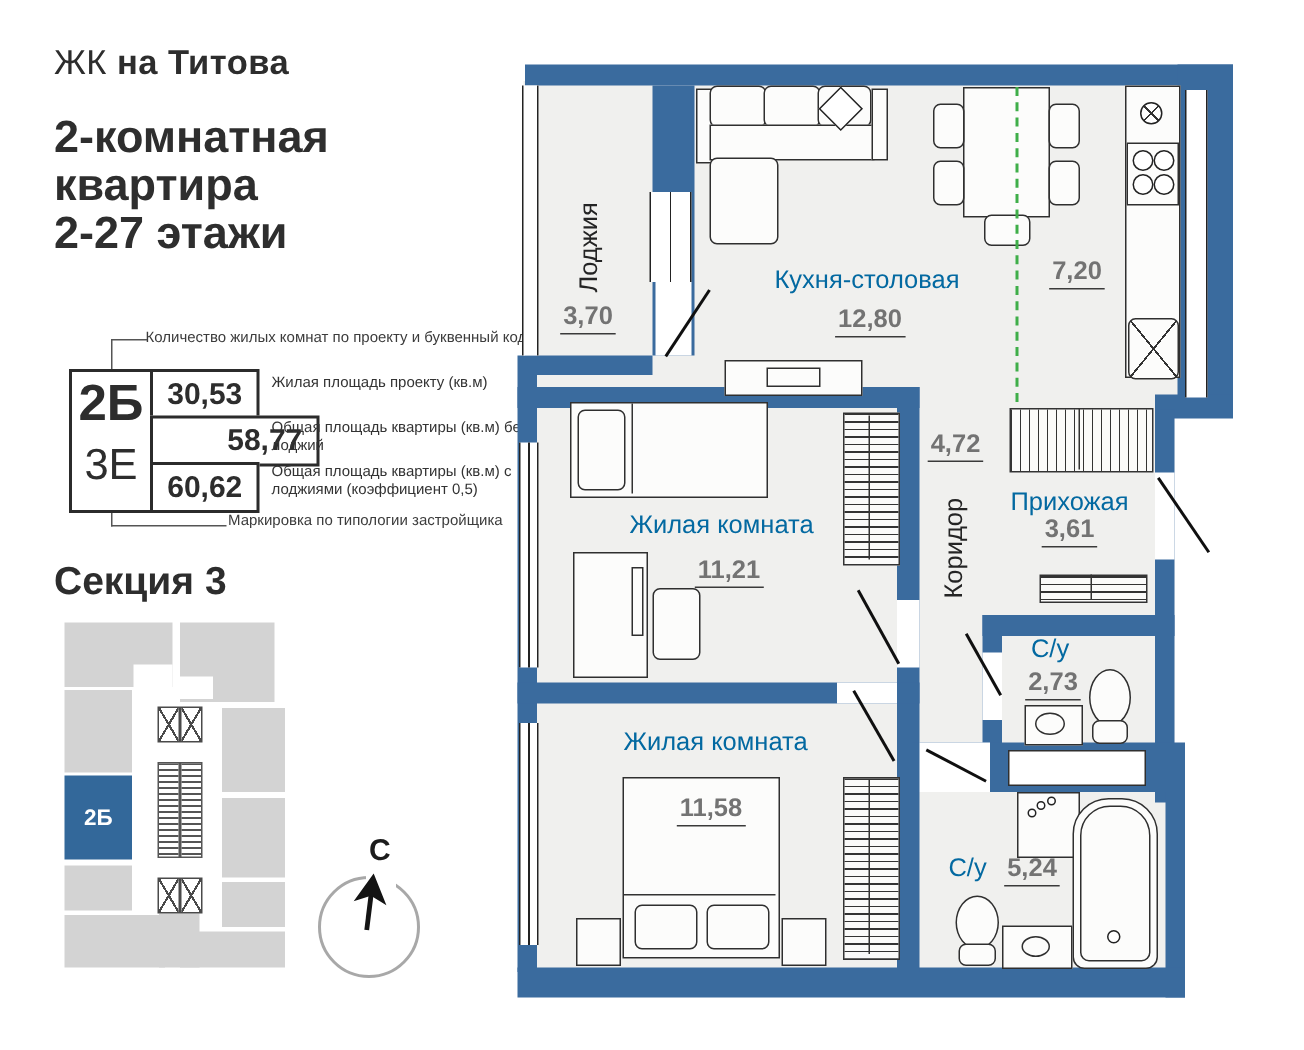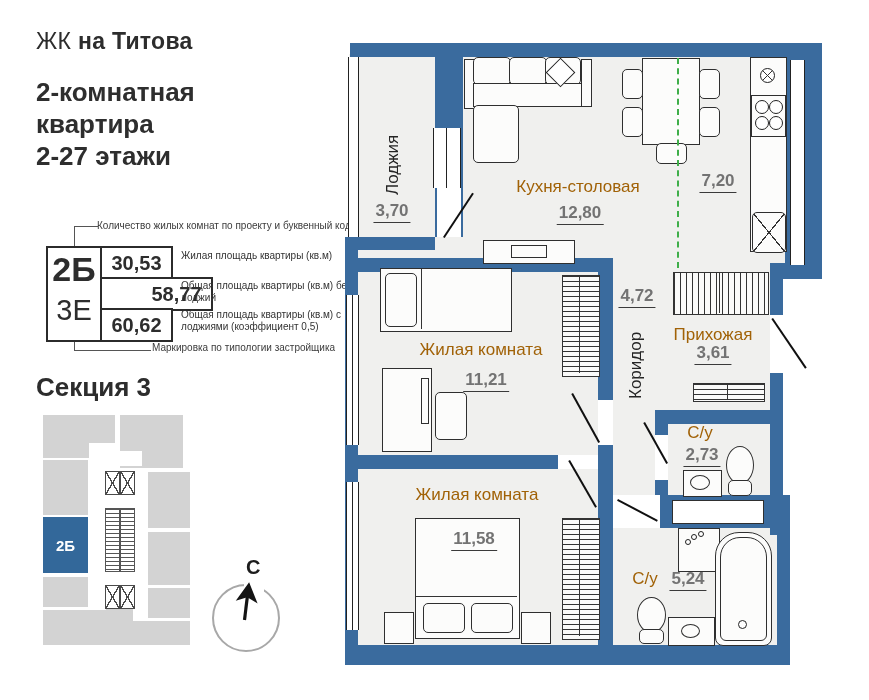--- a/index.html
+++ b/index.html
@@ -3,21 +3,21 @@
 <meta charset="utf-8">
 <style>
   html,body{margin:0;padding:0;background:#fff;}
   .canvas{position:relative;width:869px;height:700px;background:#fff;overflow:hidden;
           font-family:"Liberation Sans",sans-serif;color:#2d2d2d;}
   .abs{position:absolute;}
   
   .brand{left:36px;top:28px;font-size:23px;letter-spacing:.3px;}
   .brand .thin{font-weight:400;}
   .brand .bold{font-weight:700;}
-  .title{left:36px;top:76px;font-size:26px;font-weight:700;line-height:32px;color:#2e2e2e;}
+  .title{left:36px;top:76px;font-size:30px;font-weight:700;line-height:32px;color:#2e2e2e;}
   .sec-title{left:36px;top:372px;font-size:26px;font-weight:700;}
   
   .note{font-size:10px;color:#3c3c3c;white-space:nowrap;}
   .conn-top{left:74px;top:226px;width:23px;height:20px;border-left:1px solid #555;border-top:1px solid #555;}
   .conn-bot{left:74px;top:338px;width:76px;height:12px;border-left:1px solid #555;border-bottom:1px solid #555;}
   .codebox{left:46px;top:246px;width:52px;height:92px;border:2px solid #2b2b2b;background:#fff;}
   .code1{left:0;top:2px;width:100%;text-align:center;font-size:34px;font-weight:800;}
   .code2{left:0;top:46px;width:100%;text-align:center;font-size:29px;font-weight:400;}
   .valbox{width:69px;height:30px;border:2px solid #2b2b2b;background:#fff;display:flex;align-items:center;justify-content:center;
           font-size:20px;font-weight:700;left:100px;}
@@ -53,21 +53,21 @@
          background-image:repeating-linear-gradient(to bottom,#333 0 1px,transparent 1px 5px);}
   .wrobV{position:absolute;border:1.4px solid #333;background-color:#fafaf9;
          background-image:repeating-linear-gradient(to right,#333 0 1px,transparent 1px 6px);}
   .srack{position:absolute;border:1.2px solid #333;background-color:#fafaf9;
          background-image:repeating-linear-gradient(to bottom,#333 0 1px,transparent 1px 5px);}
   .thinline{position:absolute;background:#333;}
   .dot{position:absolute;border:1.2px solid #222;border-radius:50%;background:#fff;}
   .cross{background-image:linear-gradient(to top right,transparent calc(50% - .6px),#333 calc(50% - .6px) calc(50% + .6px),transparent calc(50% + .6px)),
                           linear-gradient(to bottom right,transparent calc(50% - .6px),#333 calc(50% - .6px) calc(50% + .6px),transparent calc(50% + .6px));}
   .diam{position:absolute;border:1.2px solid #222;background:#fff;transform:rotate(45deg);}
-  .rname{position:absolute;font-size:17px;color:#a16207;white-space:nowrap;transform:translateX(-50%);}
+  .rname{position:absolute;font-size:17px;color:#0369a1;white-space:nowrap;transform:translateX(-50%);}
   .area{position:absolute;font-size:17px;font-weight:600;color:#737373;white-space:nowrap;
         transform:translateX(-50%);border-bottom:1.5px solid #3a3a3a;padding:0 2px 1px 2px;}
   .vname{position:absolute;font-size:17px;color:#242424;writing-mode:vertical-rl;transform:rotate(180deg);
          text-align:center;}
 </style>
 </head>
 <body>
 
 <div class="canvas">
 
@@ -86,21 +86,21 @@
   <div class="abs conn-bot"></div>
   <div class="abs note" style="left:152px;top:342px;">Маркировка по типологии застройщика</div>
 
   <div class="abs codebox">
     <div class="abs code1">2Б</div>
     <div class="abs code2">3Е</div>
   </div>
   <div class="abs valbox" style="top:246px;">30,53</div>
   <div class="abs valbox" style="top:277px;padding-left:40px;">58,77</div>
   <div class="abs valbox" style="top:308px;">60,62</div>
-  <div class="abs rowlbl" style="top:250px;">Жилая площадь квартиры (кв.м)</div>
+  <div class="abs rowlbl" style="top:250px;">Жилая площадь проекту (кв.м)</div>
   <div class="abs rowlbl" style="top:280px;">Общая площадь квартиры (кв.м) без лоджий</div>
   <div class="abs rowlbl" style="top:309px;">Общая площадь квартиры (кв.м) с лоджиями (коэффициент 0,5)</div>
 
   <div class="abs sec-title">Секция 3</div>
 
   <div class="abs mini">
     <div class="blk" style="left:1px;top:2px;width:72px;height:43px;"></div>
     <div class="wht" style="left:47px;top:30px;width:26px;height:15px;background:#fff;position:absolute;"></div>
     <div class="blk" style="left:78px;top:2px;width:63px;height:53px;"></div>
     <div class="wht" style="left:78px;top:38px;width:22px;height:15px;background:#fff;position:absolute;"></div>

